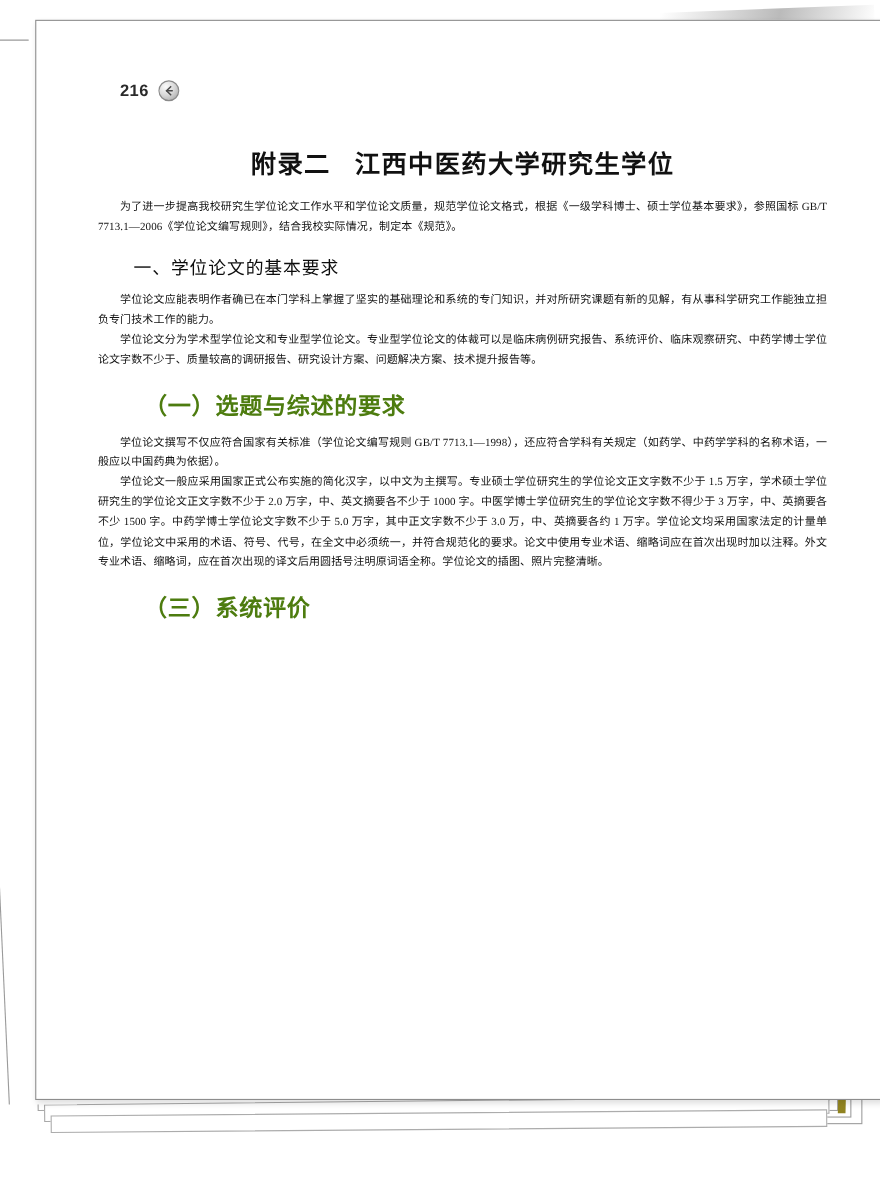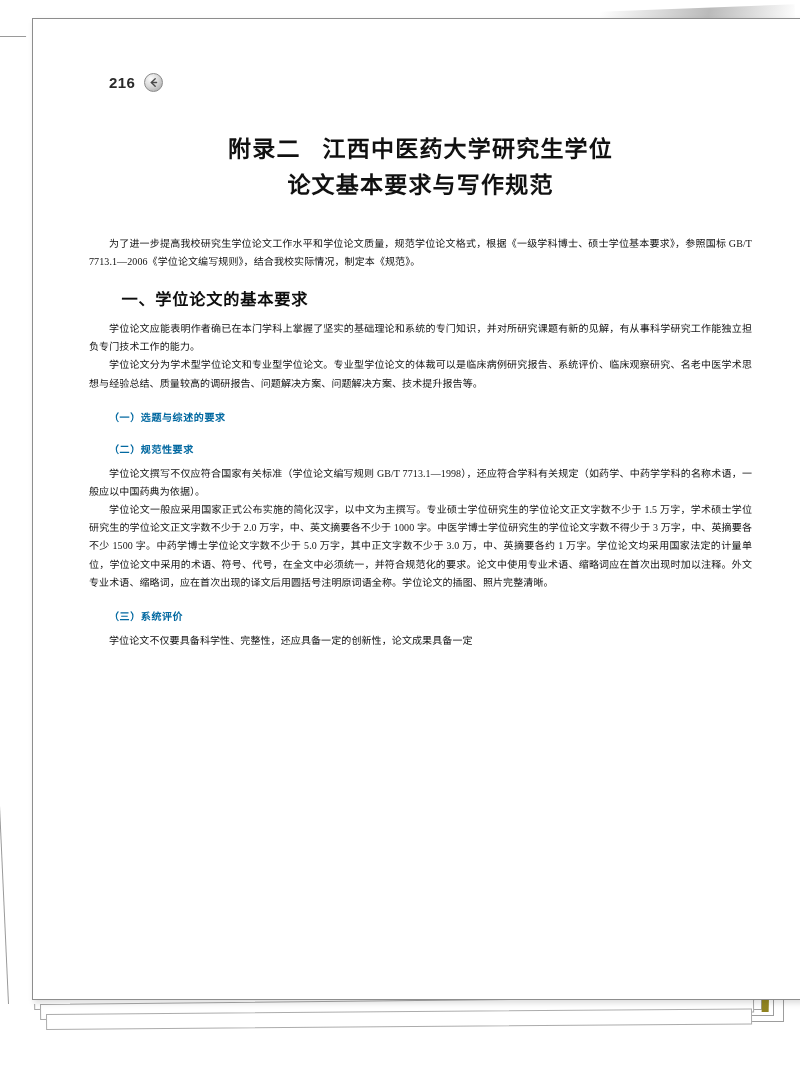--- a/index.html
+++ b/index.html
@@ -163,51 +163,51 @@
   }
 
   
   .doc-title {
     text-align: center;
     font-size: 23px;
     font-weight: 700;
     color: #111111;
     line-height: 1.55;
     letter-spacing: 1.2px;
-    margin: 0 0 32px 0;
+    margin: 0 0 12px 0;
   }
   .doc-title .tline { display: block; }
   .doc-title .gap { display: inline-block; width: 22px; }
 
   
   p.body {
     font-size: 10px;
     line-height: 1.82;
     color: #121212;
     margin: 0;
     text-align: justify;
     text-justify: inter-ideograph;
     text-indent: 2em;
     letter-spacing: 0.1px;
   }
   p.body + p.body { margin-top: 0; }
 
   h2.sec {
     font-size: 16.2px;
-    font-weight: 700;
+    font-weight: 400;
     color: #0d0d0d;
     margin: 16px 0 8px 0;
     text-indent: 2em;
     letter-spacing: 0.8px;
     line-height: 1.5;
   }
   h3.subsec {
-    font-size: 10px;
+    font-size: 21px;
     font-weight: 700;
-    color: #0369a1;
+    color: #4d7c0f;
     margin: 17px 0 8px 0;
     text-indent: 2em;
     letter-spacing: 0.6px;
     line-height: 1.5;
   }
 </style>
 </head>
 <body>
 
 <div id="scene">
@@ -234,34 +234,31 @@
         <span class="head-icon">
           <svg width="11" height="11" viewBox="0 0 11 11" aria-hidden="true">
             <path d="M7.2 1.8 L3.4 5.5 L7.2 9.2" fill="none" stroke="#4a4a4a" stroke-width="1.4" stroke-linecap="round" stroke-linejoin="round"></path>
             <path d="M3.3 5.5 H8.6" fill="none" stroke="#4a4a4a" stroke-width="1.3" stroke-linecap="round"></path>
           </svg>
         </span>
       </div>
 
       <h1 class="doc-title">
         <span class="tline"><span>附录二</span><span class="gap"></span><span>江西中医药大学研究生学位</span></span>
-        <span class="tline">论文基本要求与写作规范</span>
       </h1>
 
       <p class="body">为了进一步提高我校研究生学位论文工作水平和学位论文质量，规范学位论文格式，根据《一级学科博士、硕士学位基本要求》，参照国标 GB/T 7713.1—2006《学位论文编写规则》，结合我校实际情况，制定本《规范》。</p>
 
       <h2 class="sec">一、学位论文的基本要求</h2>
       <p class="body">学位论文应能表明作者确已在本门学科上掌握了坚实的基础理论和系统的专门知识，并对所研究课题有新的见解，有从事科学研究工作能独立担负专门技术工作的能力。</p>
-      <p class="body">学位论文分为学术型学位论文和专业型学位论文。专业型学位论文的体裁可以是临床病例研究报告、系统评价、临床观察研究、名老中医学术思想与经验总结、质量较高的调研报告、问题解决方案、问题解决方案、技术提升报告等。</p>
+      <p class="body">学位论文分为学术型学位论文和专业型学位论文。专业型学位论文的体裁可以是临床病例研究报告、系统评价、临床观察研究、中药学博士学位论文字数不少于、质量较高的调研报告、研究设计方案、问题解决方案、技术提升报告等。</p>
 
       <h3 class="subsec">（一）选题与综述的要求</h3>
 
-      <h3 class="subsec">（二）规范性要求</h3>
       <p class="body">学位论文撰写不仅应符合国家有关标准（学位论文编写规则 GB/T 7713.1—1998），还应符合学科有关规定（如药学、中药学学科的名称术语，一般应以中国药典为依据）。</p>
       <p class="body">学位论文一般应采用国家正式公布实施的简化汉字，以中文为主撰写。专业硕士学位研究生的学位论文正文字数不少于 1.5 万字，学术硕士学位研究生的学位论文正文字数不少于 2.0 万字，中、英文摘要各不少于 1000 字。中医学博士学位研究生的学位论文字数不得少于 3 万字，中、英摘要各不少 1500 字。中药学博士学位论文字数不少于 5.0 万字，其中正文字数不少于 3.0 万，中、英摘要各约 1 万字。学位论文均采用国家法定的计量单位，学位论文中采用的术语、符号、代号，在全文中必须统一，并符合规范化的要求。论文中使用专业术语、缩略词应在首次出现时加以注释。外文专业术语、缩略词，应在首次出现的译文后用圆括号注明原词语全称。学位论文的插图、照片完整清晰。</p>
 
       <h3 class="subsec">（三）系统评价</h3>
-      <p class="body">学位论文不仅要具备科学性、完整性，还应具备一定的创新性，论文成果具备一定</p>
 
     </div>
   </div>
 
 </div>
 
 </body></html>

